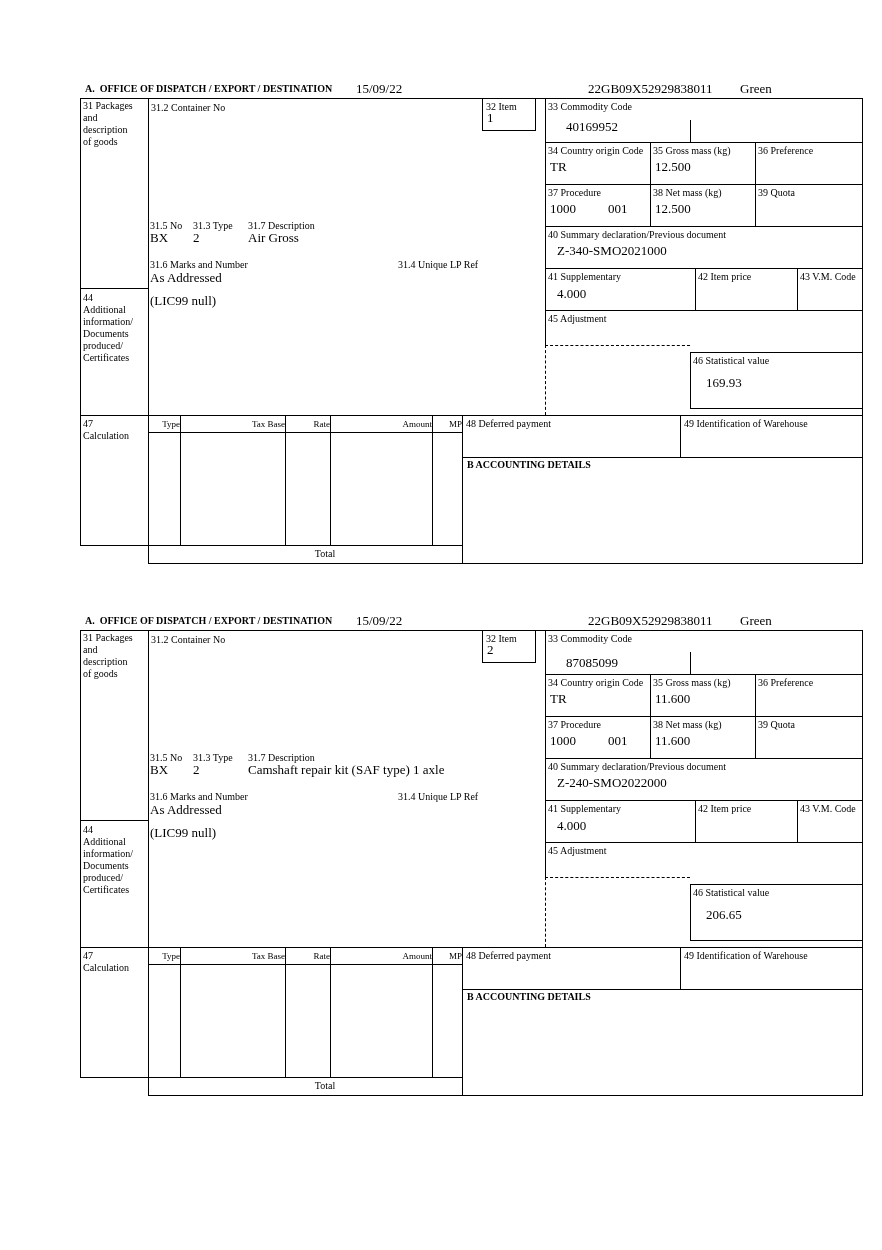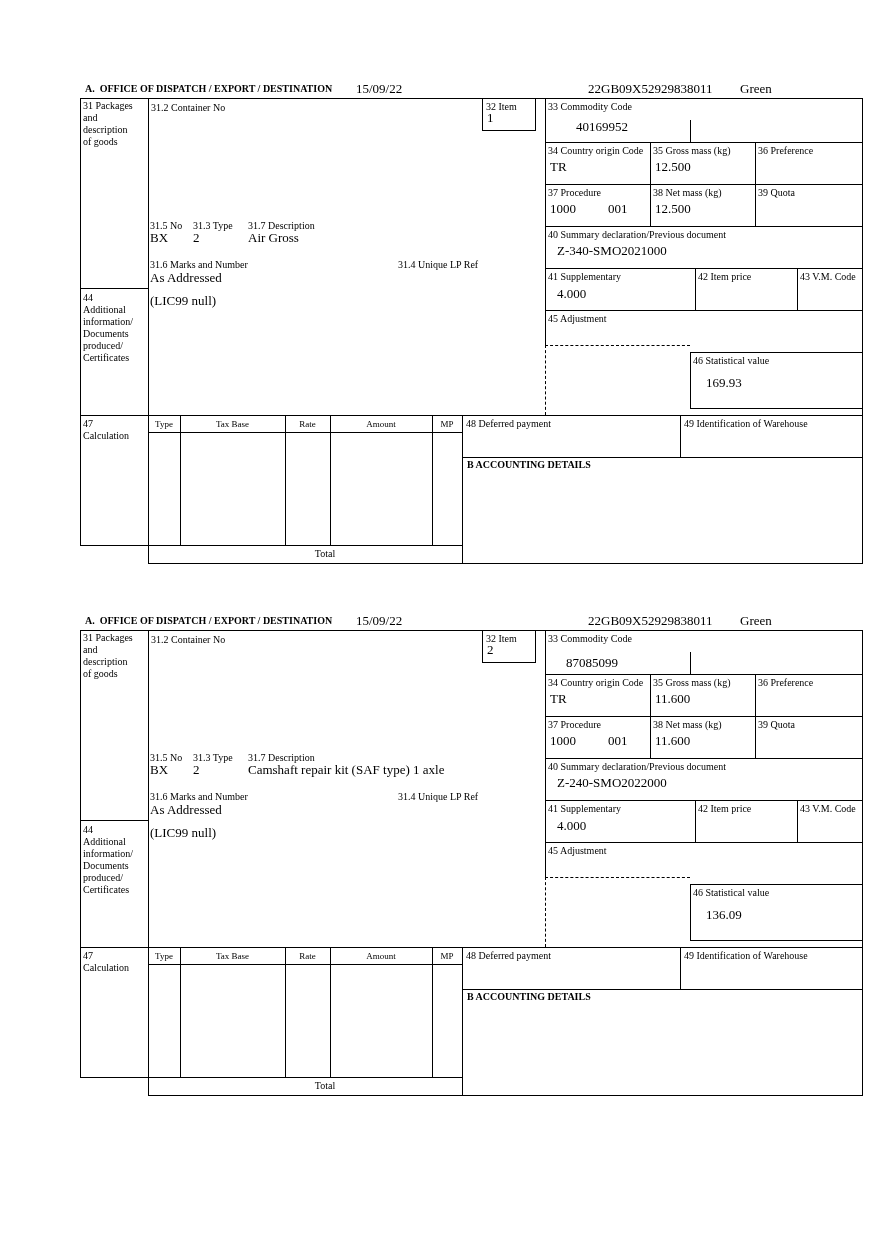--- a/index.html
+++ b/index.html
@@ -9,21 +9,21 @@
   }
   .block { position:absolute; left:0; width:882px; height:483px; }
   .fa { position:absolute; left:80px; top:18px; width:783px; height:466px; }
   .lnh { position:absolute; height:1px; background:#000; }
   .lnv { position:absolute; width:1px; background:#000; }
   .lnh-d { position:absolute; height:0; border-top:1px dashed #000; }
   .lnv-d { position:absolute; width:0; border-left:1px dashed #000; }
   .lbl { position:absolute; font-size:10px; line-height:1.2; }
   .val { position:absolute; font-size:13px; line-height:1.1; }
   .pre { white-space:pre-line; }
-  .th  { position:absolute; top:321px; font-size:9px; text-align:center; }
+  .th  { position:absolute; top:321px; font-size:9px; text-align:right; }
   .hdr-title { position:absolute; font-size:10px; font-weight:bold; white-space:pre; }
   .hdr-val { position:absolute; font-size:13px; white-space:pre; }
   .bold { font-weight:bold; }
 </style>
 </head>
 <body>
 
   <div class="block" style="top: 80px;">
 
     <div class="hdr-title" style="left:85px;top:3px">A.  OFFICE OF DISPATCH / EXPORT / DESTINATION</div>
@@ -109,21 +109,21 @@
       <div class="th" style="left:100px;width:105px">Tax Base</div>
       <div class="th" style="left:205px;width:45px">Rate</div>
       <div class="th" style="left:250px;width:102px">Amount</div>
       <div class="th" style="left:352px;width:30px">MP</div>
       <div class="lbl" style="left:205px;top:450px;width:80px;text-align:center">Total</div>
       <div class="lbl" style="left:386px;top:320px">48 Deferred payment</div>
       <div class="lbl" style="left:604px;top:320px">49 Identification of Warehouse</div>
       <div class="lbl bold" style="left:387px;top:361px">B ACCOUNTING DETAILS</div>
 
       <div class="val" style="left:407px;top:13px">1</div>
-      <div class="val" style="left:496px;top:22px">40169952</div>
+      <div class="val" style="left:486px;top:22px">40169952</div>
       <div class="val" style="left:470px;top:62px">TR</div>
       <div class="val" style="left:575px;top:62px">12.500</div>
       <div class="val" style="left:470px;top:104px">1000</div>
       <div class="val" style="left:528px;top:104px">001</div>
       <div class="val" style="left:575px;top:104px">12.500</div>
       <div class="val" style="left:477px;top:146px">Z-340-SMO2021000</div>
       <div class="val" style="left:70px;top:133px">BX</div>
       <div class="val" style="left:113px;top:133px">2</div>
       <div class="val" style="left:168px;top:133px">Air Gross</div>
       <div class="val" style="left:70px;top:173px">As Addressed</div>
@@ -232,16 +232,16 @@
       <div class="val" style="left:470px;top:104px">1000</div>
       <div class="val" style="left:528px;top:104px">001</div>
       <div class="val" style="left:575px;top:104px">11.600</div>
       <div class="val" style="left:477px;top:146px">Z-240-SMO2022000</div>
       <div class="val" style="left:70px;top:133px">BX</div>
       <div class="val" style="left:113px;top:133px">2</div>
       <div class="val" style="left:168px;top:133px">Camshaft repair kit (SAF type) 1 axle</div>
       <div class="val" style="left:70px;top:173px">As Addressed</div>
       <div class="val" style="left:477px;top:189px">4.000</div>
       <div class="val" style="left:70px;top:196px">(LIC99 null)</div>
-      <div class="val" style="left:626px;top:278px">136.09</div>
+      <div class="val" style="left:626px;top:278px">206.65</div>
 
     </div>
   </div>
 
 </body></html>

